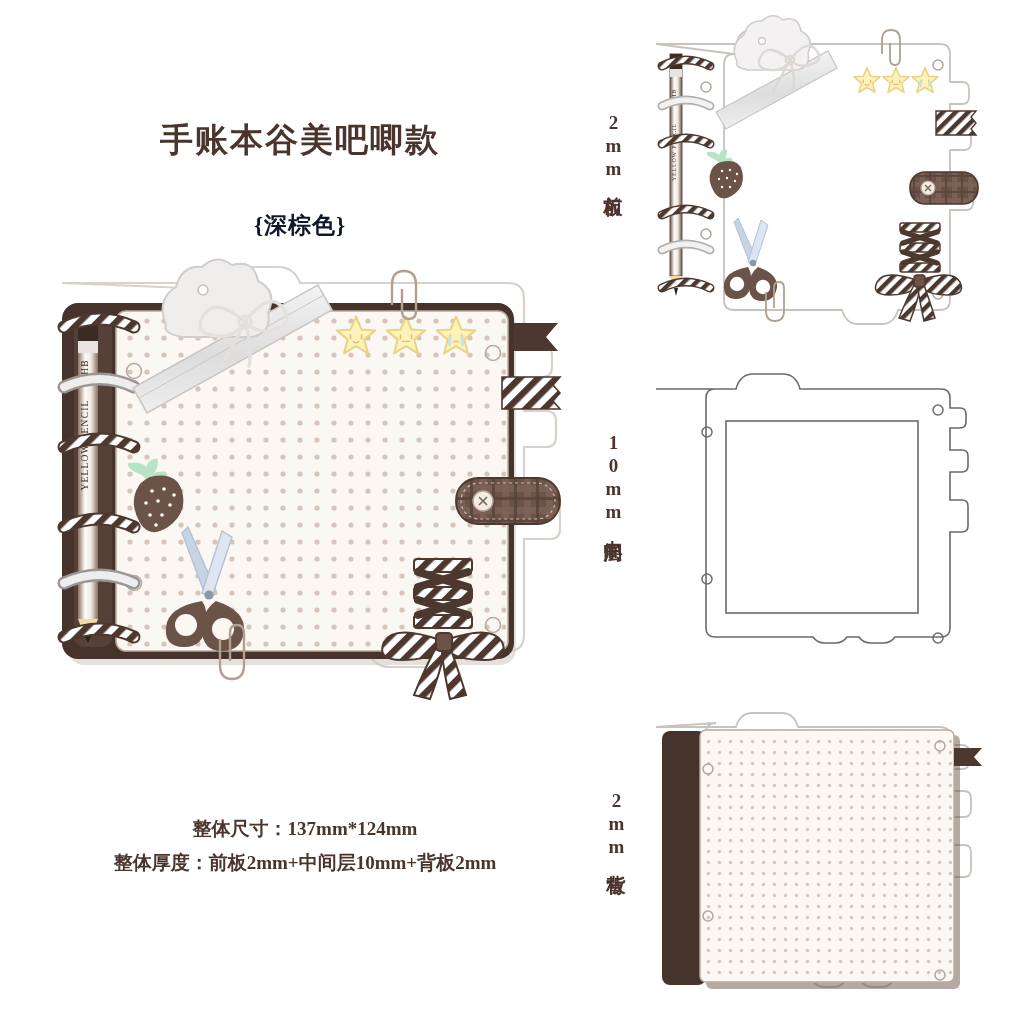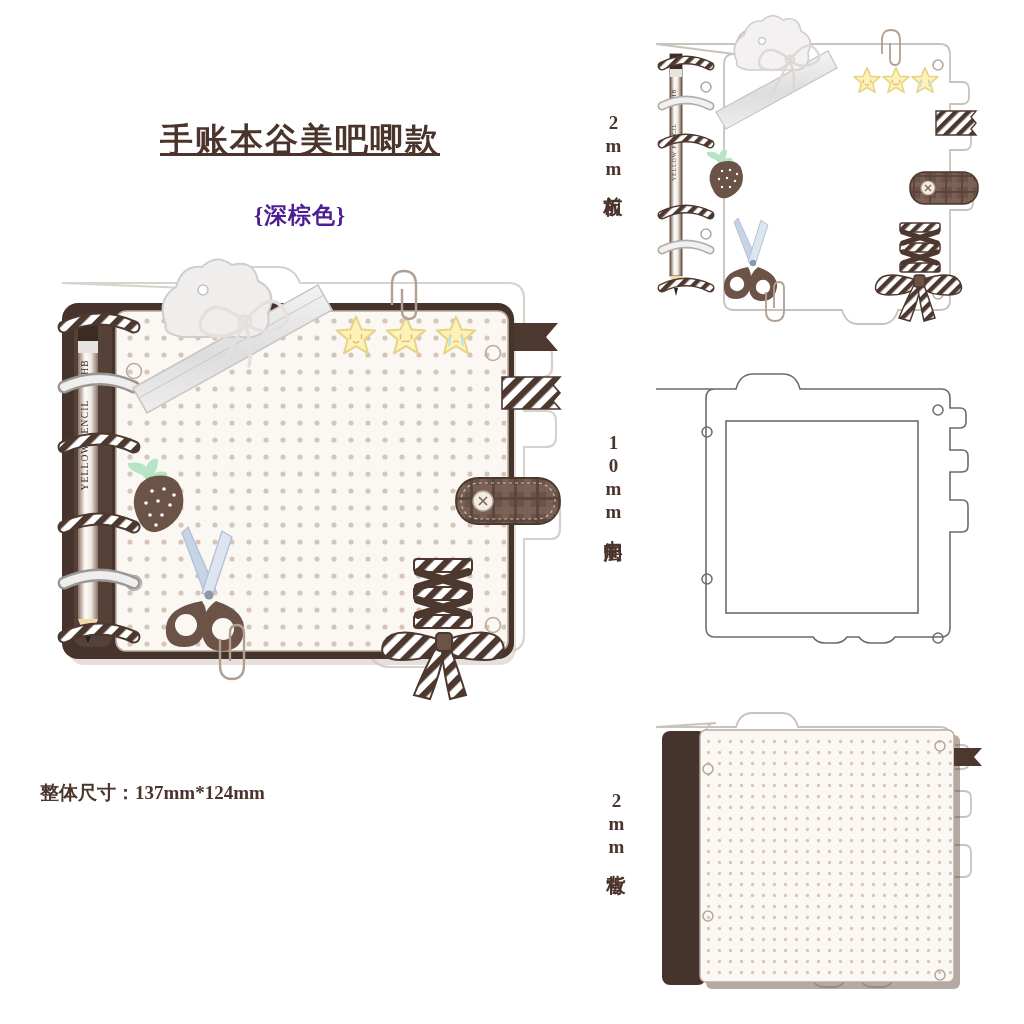--- a/index.html
+++ b/index.html
@@ -21,39 +21,38 @@
     position: absolute;
     left: 60px;
     top: 118px;
     width: 480px;
     text-align: center;
     font-size: 33px;
     font-weight: bold;
     letter-spacing: 2px;
     color: #4a342c;
     font-family: "Liberation Serif", "DejaVu Serif", serif;
-    text-decoration: underline;
   }
   .subtitle {
     position: absolute;
     left: 60px;
-    top: 200px;
+    top: 210px;
     width: 480px;
     text-align: center;
     font-size: 23px;
     font-weight: bold;
     letter-spacing: 1px;
-    color: #4c1d95;
+    color: #0f172a;
   }
   .specs {
     position: absolute;
     left: 40px;
-    top: 776px;
+    top: 812px;
     width: 530px;
-    text-align: left;
+    text-align: center;
   }
   .spec-line {
     font-size: 19px;
     font-weight: bold;
     line-height: 34px;
     color: #4a342c;
     white-space: nowrap;
   }
 
   
@@ -492,13 +491,14 @@
       <circle cx="58" cy="64" r="5"></circle>
       <circle cx="58" cy="211" r="5"></circle>
       <circle cx="290" cy="41" r="5"></circle>
       <circle cx="290" cy="270" r="5"></circle>
     </g>
   </svg>
 </div>
 
 <div class="specs">
   <div class="spec-line">整体尺寸：137mm*124mm</div>
+  <div class="spec-line">整体厚度：前板2mm+中间层10mm+背板2mm</div>
 </div>
 
 </body></html>

